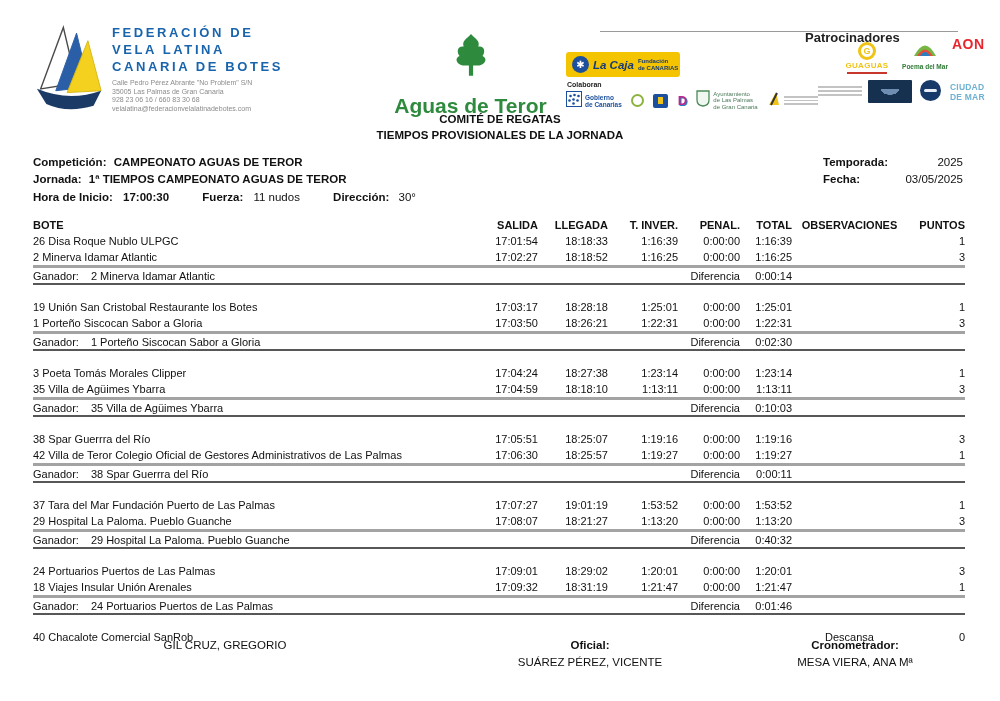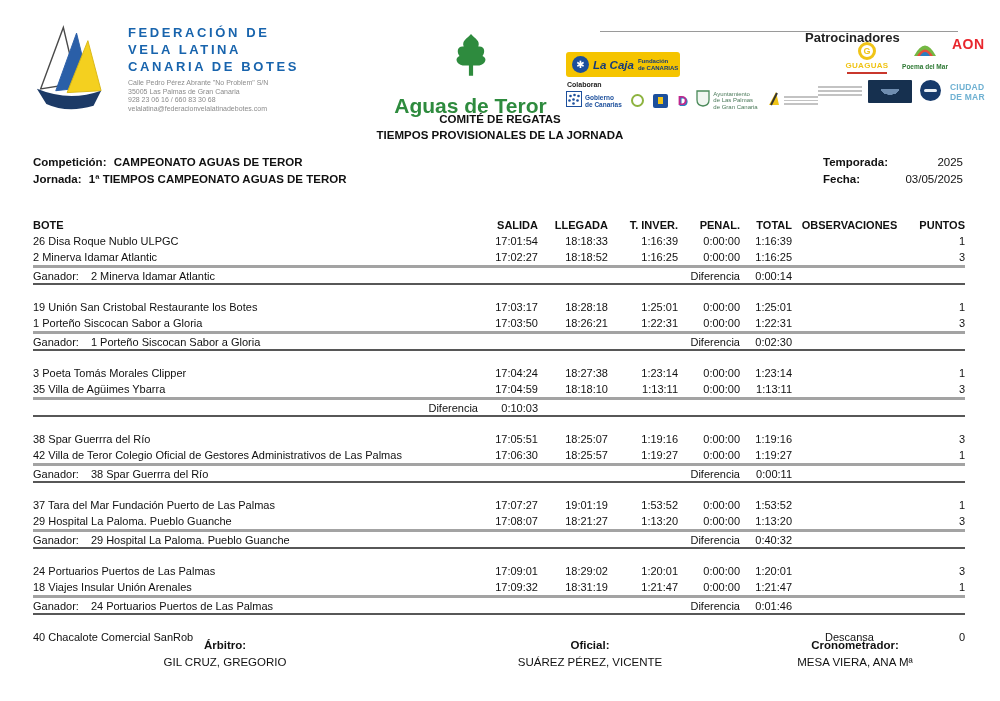--- a/index.html
+++ b/index.html
@@ -1,21 +1,21 @@
 <!DOCTYPE html>
 <html><head>
 <meta charset="utf-8">
 <style>
   *{margin:0;padding:0;box-sizing:border-box}
   html,body{width:1000px;height:701px}
   body{font-family:"Liberation Sans",sans-serif;background:#fff;color:#111;position:relative;overflow:hidden}
   .page{position:absolute;inset:0;background:#fff}
 
   
-  .fed{position:absolute;left:35px;top:24px;display:flex;gap:25px}
+  .fed{position:absolute;left:35px;top:24px;display:flex;gap:9px}
   .fed-name{color:#1864ad;font-weight:bold;font-size:13px;letter-spacing:2.6px;line-height:17px;white-space:nowrap}
   .fed-addr{color:#8b8b8b;font-size:7px;line-height:8.5px;margin-top:4px}
 
   
   .teror{position:absolute;left:388px;top:33px;width:165px;text-align:center}
   .teror-name{color:#2e8b3e;font-weight:bold;font-size:21px;margin-top:11px;white-space:nowrap}
 
   .committee{position:absolute;left:0;top:113px;width:1000px;text-align:center;font-weight:bold;font-size:11.5px}
   .subtitle{position:absolute;left:0;top:129px;width:1000px;text-align:center;font-weight:bold;font-size:11.5px}
   .toprule{position:absolute;left:600px;top:31px;width:358px;height:1px;background:#9a9a9a}
@@ -221,20 +221,28 @@
   <div class="subtitle">TIEMPOS PROVISIONALES DE LA JORNADA</div>
 
   <div class="info-line i1">
     <span>Competición:</span>
     <span style="margin-left:4px">CAMPEONATO AGUAS DE TEROR</span>
   </div>
   <div class="info-line i2">
     <span>Jornada:</span>
     <span style="margin-left:4px">1ª TIEMPOS CAMPEONATO AGUAS DE TEROR</span>
   </div>
+  <div class="info-line i3">
+    <span>Hora de Inicio:</span>
+    <span style="margin-left:7px">17:00:30</span>
+    <span style="margin-left:30px">Fuerza:</span>
+    <span class="val-reg" style="margin-left:7px">11 nudos</span>
+    <span style="margin-left:30px">Dirección:</span>
+    <span class="val-reg" style="margin-left:6px">30°</span>
+  </div>
   <div class="side-label t1">Temporada:</div>
   <div class="side-val t1">2025</div>
   <div class="side-label t2">Fecha:</div>
   <div class="side-val t2">03/05/2025</div>
 
   <div class="rtable">
 
     <div class="tr thead">
       <div>BOTE</div>
       <div class="r">SALIDA</div>
@@ -325,20 +333,23 @@
         <div>35 Villa de Agüimes Ybarra</div>
         <div class="r">17:04:59</div>
         <div class="r">18:18:10</div>
         <div class="r">1:13:11</div>
         <div class="r">0:00:00</div>
         <div class="r">1:13:11</div>
         <div class="ctr"></div>
         <div class="r">3</div>
       </div>
       <div class="tr gan-row">
+        <div class="span4">
+          <span class="gan-label">Ganador:</span><span>35 Villa de Agüimes Ybarra</span>
+        </div>
         <div class="r">Diferencia</div>
         <div class="r">0:10:03</div>
         <div></div>
           <div></div>
       </div>
     </div>
 
     <div class="group">
       <div class="tr">
         <div>38 Spar Guerrra del Río</div>
@@ -442,21 +453,20 @@
         <div></div>
         <div></div>
         <div></div>
       <div class="ctr">Descansa</div>
       <div class="r">0</div>
     </div>
 
   </div>
 
   <div class="fcol f1">
-    <div class="flabel">Árbitro:</div>
     <div>GIL CRUZ, GREGORIO</div>
   </div>
   <div class="fcol f2">
     <div class="flabel">Oficial:</div>
     <div>SUÁREZ PÉREZ, VICENTE</div>
   </div>
   <div class="fcol f3">
     <div class="flabel">Cronometrador:</div>
     <div>MESA VIERA, ANA Mª</div>
   </div>

